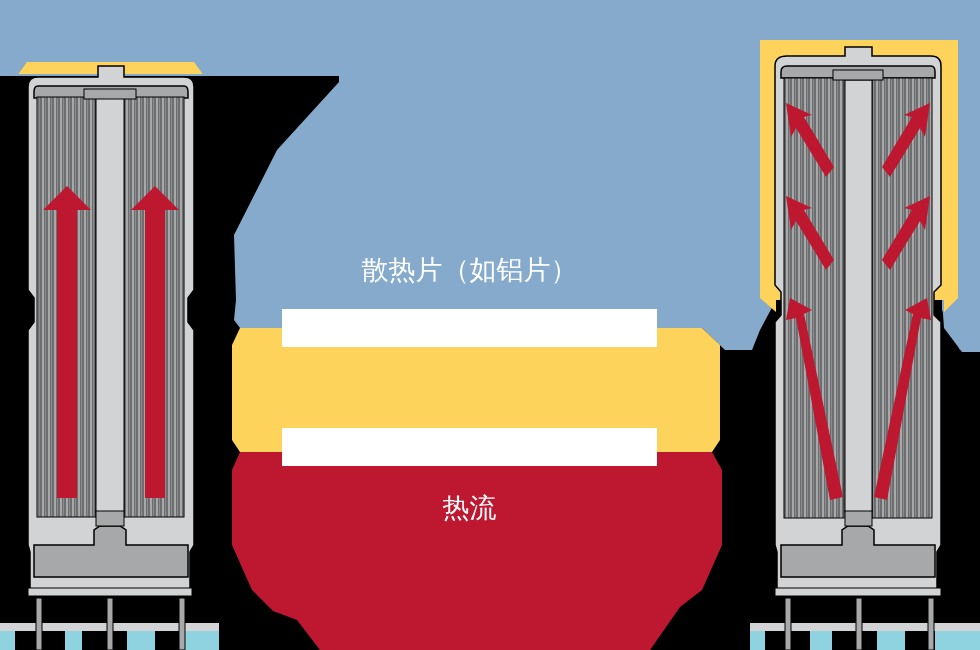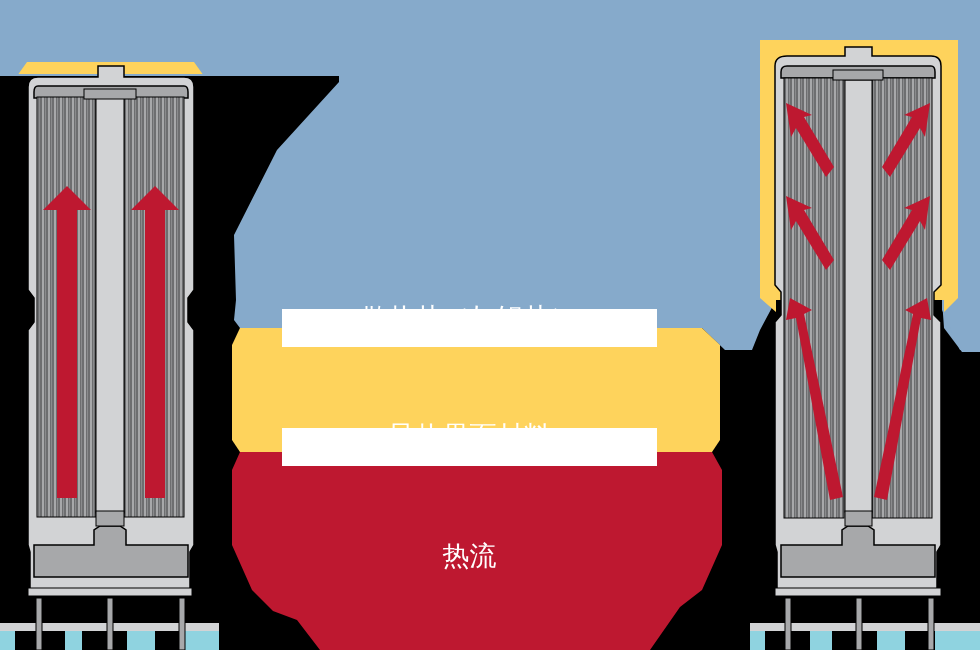--- a/index.html
+++ b/index.html
@@ -1,20 +1,20 @@
 <!DOCTYPE html>
 <html><head>
 <meta charset="utf-8">
 <style>
   html, body { margin: 0; padding: 0; background: #000; }
   body { width: 980px; height: 650px; overflow: hidden; position: relative; font-family: "DejaVu Sans", sans-serif; }
   #stage { position: absolute; left: 0; top: 0; width: 980px; height: 650px; }
   .label {
     position: absolute; color: #ffffff; font-size: 27px; text-align: center;
-    font-family: "DejaVu Sans", sans-serif; white-space: nowrap; letter-spacing: 0px; margin-top: 48px;
+    font-family: "DejaVu Sans", sans-serif; white-space: nowrap; letter-spacing: 0px;
   }
   #lbl-heatsink { left: 282px; width: 375px; top: 252px; }
   #lbl-tim { left: 282px; width: 375px; top: 370px; }
   #lbl-heatflow { left: 282px; width: 375px; top: 490px; font-family: Liberation Mono, monospace; }
 </style>
 </head>
 <body>
 
 <div id="stage">
 <svg width="980" height="650" viewBox="0 0 980 650" xmlns="http://www.w3.org/2000/svg">
@@ -106,15 +106,14 @@
       <path d="M890,177 L920,128 L925,137 L930,103 L904,115 L912,117 L882,167 Z"></path>
       <path d="M890,270 L920,221 L925,230 L930,196 L904,208 L912,210 L882,260 Z"></path>
     </g>
 
     <path fill="#be1830" d="M830,500 L796,318 L786,320 L790,298 L812,310 L804,314 L843,497 Z"></path>
     <path fill="#be1830" d="M887,500 L921,318 L931,320 L927,298 L905,310 L913,314 L874,497 Z"></path>
   </g>
 </svg>
 
   <div class="label" id="lbl-heatsink">散热片（如铝片）</div>
-  <div class="label" id="lbl-tim">导热界面材料</div>
   <div class="label" id="lbl-heatflow">热流</div>
 </div>
 
 </body></html>

